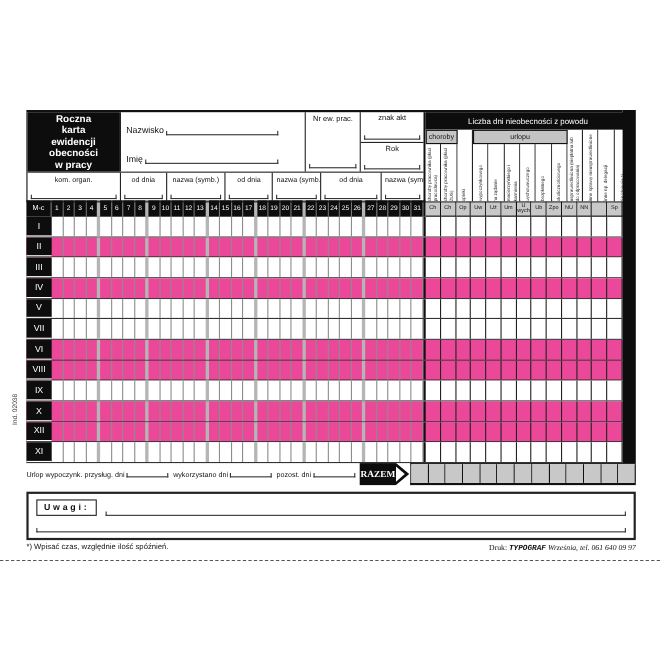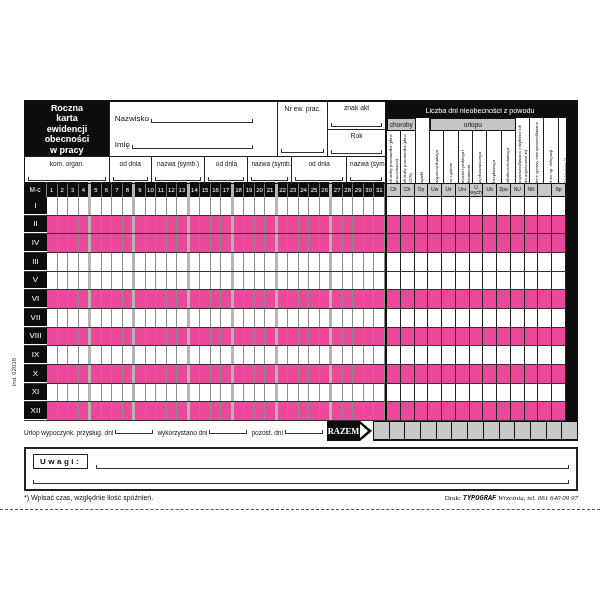--- a/index.html
+++ b/index.html
@@ -356,20 +356,71 @@
             <div class="acell"></div>
             <div class="acell"></div>
             <div class="acell"></div>
             <div class="acell"></div>
             <div class="acell"></div>
             <div class="acell"></div>
             <div class="acell"></div>
             <div class="acell"></div>
           </div>
         </div>
+        <div class="month-row">
+          <div class="mlabel">III</div>
+          <div class="mdays">
+            <div class="dcell"></div>
+            <div class="dcell"></div>
+            <div class="dcell"></div>
+            <div class="dcell thick"></div>
+            <div class="dcell"></div>
+            <div class="dcell"></div>
+            <div class="dcell"></div>
+            <div class="dcell thick"></div>
+            <div class="dcell"></div>
+            <div class="dcell"></div>
+            <div class="dcell"></div>
+            <div class="dcell"></div>
+            <div class="dcell thick"></div>
+            <div class="dcell"></div>
+            <div class="dcell"></div>
+            <div class="dcell"></div>
+            <div class="dcell thick"></div>
+            <div class="dcell"></div>
+            <div class="dcell"></div>
+            <div class="dcell"></div>
+            <div class="dcell thick"></div>
+            <div class="dcell"></div>
+            <div class="dcell"></div>
+            <div class="dcell"></div>
+            <div class="dcell"></div>
+            <div class="dcell thick"></div>
+            <div class="dcell"></div>
+            <div class="dcell"></div>
+            <div class="dcell"></div>
+            <div class="dcell"></div>
+            <div class="dcell"></div>
+          </div>
+          <div class="mabs">
+            <div class="acell"></div>
+            <div class="acell"></div>
+            <div class="acell"></div>
+            <div class="acell"></div>
+            <div class="acell"></div>
+            <div class="acell"></div>
+            <div class="acell"></div>
+            <div class="acell"></div>
+            <div class="acell"></div>
+            <div class="acell"></div>
+            <div class="acell"></div>
+            <div class="acell"></div>
+            <div class="acell"></div>
+          </div>
+        </div>
         <div class="month-row alt">
           <div class="mlabel">IV</div>
           <div class="mdays">
             <div class="dcell"></div>
             <div class="dcell"></div>
             <div class="dcell"></div>
             <div class="dcell thick"></div>
             <div class="dcell"></div>
             <div class="dcell"></div>
             <div class="dcell"></div>
@@ -408,21 +459,21 @@
             <div class="acell"></div>
             <div class="acell"></div>
             <div class="acell"></div>
             <div class="acell"></div>
             <div class="acell"></div>
             <div class="acell"></div>
             <div class="acell"></div>
           </div>
         </div>
         <div class="month-row">
-          <div class="mlabel">III</div>
+          <div class="mlabel">V</div>
           <div class="mdays">
             <div class="dcell"></div>
             <div class="dcell"></div>
             <div class="dcell"></div>
             <div class="dcell thick"></div>
             <div class="dcell"></div>
             <div class="dcell"></div>
             <div class="dcell"></div>
             <div class="dcell thick"></div>
             <div class="dcell"></div>
@@ -459,21 +510,21 @@
             <div class="acell"></div>
             <div class="acell"></div>
             <div class="acell"></div>
             <div class="acell"></div>
             <div class="acell"></div>
             <div class="acell"></div>
             <div class="acell"></div>
           </div>
         </div>
         <div class="month-row">
-          <div class="mlabel">V</div>
+          <div class="mlabel">VII</div>
           <div class="mdays">
             <div class="dcell"></div>
             <div class="dcell"></div>
             <div class="dcell"></div>
             <div class="dcell thick"></div>
             <div class="dcell"></div>
             <div class="dcell"></div>
             <div class="dcell"></div>
             <div class="dcell thick"></div>
             <div class="dcell"></div>
@@ -560,71 +611,20 @@
             <div class="acell"></div>
             <div class="acell"></div>
             <div class="acell"></div>
             <div class="acell"></div>
             <div class="acell"></div>
             <div class="acell"></div>
             <div class="acell"></div>
             <div class="acell"></div>
           </div>
         </div>
-        <div class="month-row">
-          <div class="mlabel">VII</div>
-          <div class="mdays">
-            <div class="dcell"></div>
-            <div class="dcell"></div>
-            <div class="dcell"></div>
-            <div class="dcell thick"></div>
-            <div class="dcell"></div>
-            <div class="dcell"></div>
-            <div class="dcell"></div>
-            <div class="dcell thick"></div>
-            <div class="dcell"></div>
-            <div class="dcell"></div>
-            <div class="dcell"></div>
-            <div class="dcell"></div>
-            <div class="dcell thick"></div>
-            <div class="dcell"></div>
-            <div class="dcell"></div>
-            <div class="dcell"></div>
-            <div class="dcell thick"></div>
-            <div class="dcell"></div>
-            <div class="dcell"></div>
-            <div class="dcell"></div>
-            <div class="dcell thick"></div>
-            <div class="dcell"></div>
-            <div class="dcell"></div>
-            <div class="dcell"></div>
-            <div class="dcell"></div>
-            <div class="dcell thick"></div>
-            <div class="dcell"></div>
-            <div class="dcell"></div>
-            <div class="dcell"></div>
-            <div class="dcell"></div>
-            <div class="dcell"></div>
-          </div>
-          <div class="mabs">
-            <div class="acell"></div>
-            <div class="acell"></div>
-            <div class="acell"></div>
-            <div class="acell"></div>
-            <div class="acell"></div>
-            <div class="acell"></div>
-            <div class="acell"></div>
-            <div class="acell"></div>
-            <div class="acell"></div>
-            <div class="acell"></div>
-            <div class="acell"></div>
-            <div class="acell"></div>
-            <div class="acell"></div>
-          </div>
-        </div>
         <div class="month-row alt">
           <div class="mlabel">VIII</div>
           <div class="mdays">
             <div class="dcell"></div>
             <div class="dcell"></div>
             <div class="dcell"></div>
             <div class="dcell thick"></div>
             <div class="dcell"></div>
             <div class="dcell"></div>
             <div class="dcell"></div>
@@ -764,73 +764,73 @@
             <div class="acell"></div>
             <div class="acell"></div>
             <div class="acell"></div>
             <div class="acell"></div>
             <div class="acell"></div>
             <div class="acell"></div>
             <div class="acell"></div>
             <div class="acell"></div>
           </div>
         </div>
+        <div class="month-row alt">
+          <div class="mlabel">XII</div>
+          <div class="mdays">
+            <div class="dcell"></div>
+            <div class="dcell"></div>
+            <div class="dcell"></div>
+            <div class="dcell thick"></div>
+            <div class="dcell"></div>
+            <div class="dcell"></div>
+            <div class="dcell"></div>
+            <div class="dcell thick"></div>
+            <div class="dcell"></div>
+            <div class="dcell"></div>
+            <div class="dcell"></div>
+            <div class="dcell"></div>
+            <div class="dcell thick"></div>
+            <div class="dcell"></div>
+            <div class="dcell"></div>
+            <div class="dcell"></div>
+            <div class="dcell thick"></div>
+            <div class="dcell"></div>
+            <div class="dcell"></div>
+            <div class="dcell"></div>
+            <div class="dcell thick"></div>
+            <div class="dcell"></div>
+            <div class="dcell"></div>
+            <div class="dcell"></div>
+            <div class="dcell"></div>
+            <div class="dcell thick"></div>
+            <div class="dcell"></div>
+            <div class="dcell"></div>
+            <div class="dcell"></div>
+            <div class="dcell"></div>
+            <div class="dcell"></div>
+          </div>
+          <div class="mabs">
+            <div class="acell"></div>
+            <div class="acell"></div>
+            <div class="acell"></div>
+            <div class="acell"></div>
+            <div class="acell"></div>
+            <div class="acell"></div>
+            <div class="acell"></div>
+            <div class="acell"></div>
+            <div class="acell"></div>
+            <div class="acell"></div>
+            <div class="acell"></div>
+            <div class="acell"></div>
+            <div class="acell"></div>
+          </div>
+        </div>
         <div class="month-row">
           <div class="mlabel">XI</div>
-          <div class="mdays">
-            <div class="dcell"></div>
-            <div class="dcell"></div>
-            <div class="dcell"></div>
-            <div class="dcell thick"></div>
-            <div class="dcell"></div>
-            <div class="dcell"></div>
-            <div class="dcell"></div>
-            <div class="dcell thick"></div>
-            <div class="dcell"></div>
-            <div class="dcell"></div>
-            <div class="dcell"></div>
-            <div class="dcell"></div>
-            <div class="dcell thick"></div>
-            <div class="dcell"></div>
-            <div class="dcell"></div>
-            <div class="dcell"></div>
-            <div class="dcell thick"></div>
-            <div class="dcell"></div>
-            <div class="dcell"></div>
-            <div class="dcell"></div>
-            <div class="dcell thick"></div>
-            <div class="dcell"></div>
-            <div class="dcell"></div>
-            <div class="dcell"></div>
-            <div class="dcell"></div>
-            <div class="dcell thick"></div>
-            <div class="dcell"></div>
-            <div class="dcell"></div>
-            <div class="dcell"></div>
-            <div class="dcell"></div>
-            <div class="dcell"></div>
-          </div>
-          <div class="mabs">
-            <div class="acell"></div>
-            <div class="acell"></div>
-            <div class="acell"></div>
-            <div class="acell"></div>
-            <div class="acell"></div>
-            <div class="acell"></div>
-            <div class="acell"></div>
-            <div class="acell"></div>
-            <div class="acell"></div>
-            <div class="acell"></div>
-            <div class="acell"></div>
-            <div class="acell"></div>
-            <div class="acell"></div>
-          </div>
-        </div>
-        <div class="month-row alt">
-          <div class="mlabel">XII</div>
           <div class="mdays">
             <div class="dcell"></div>
             <div class="dcell"></div>
             <div class="dcell"></div>
             <div class="dcell thick"></div>
             <div class="dcell"></div>
             <div class="dcell"></div>
             <div class="dcell"></div>
             <div class="dcell thick"></div>
             <div class="dcell"></div>

